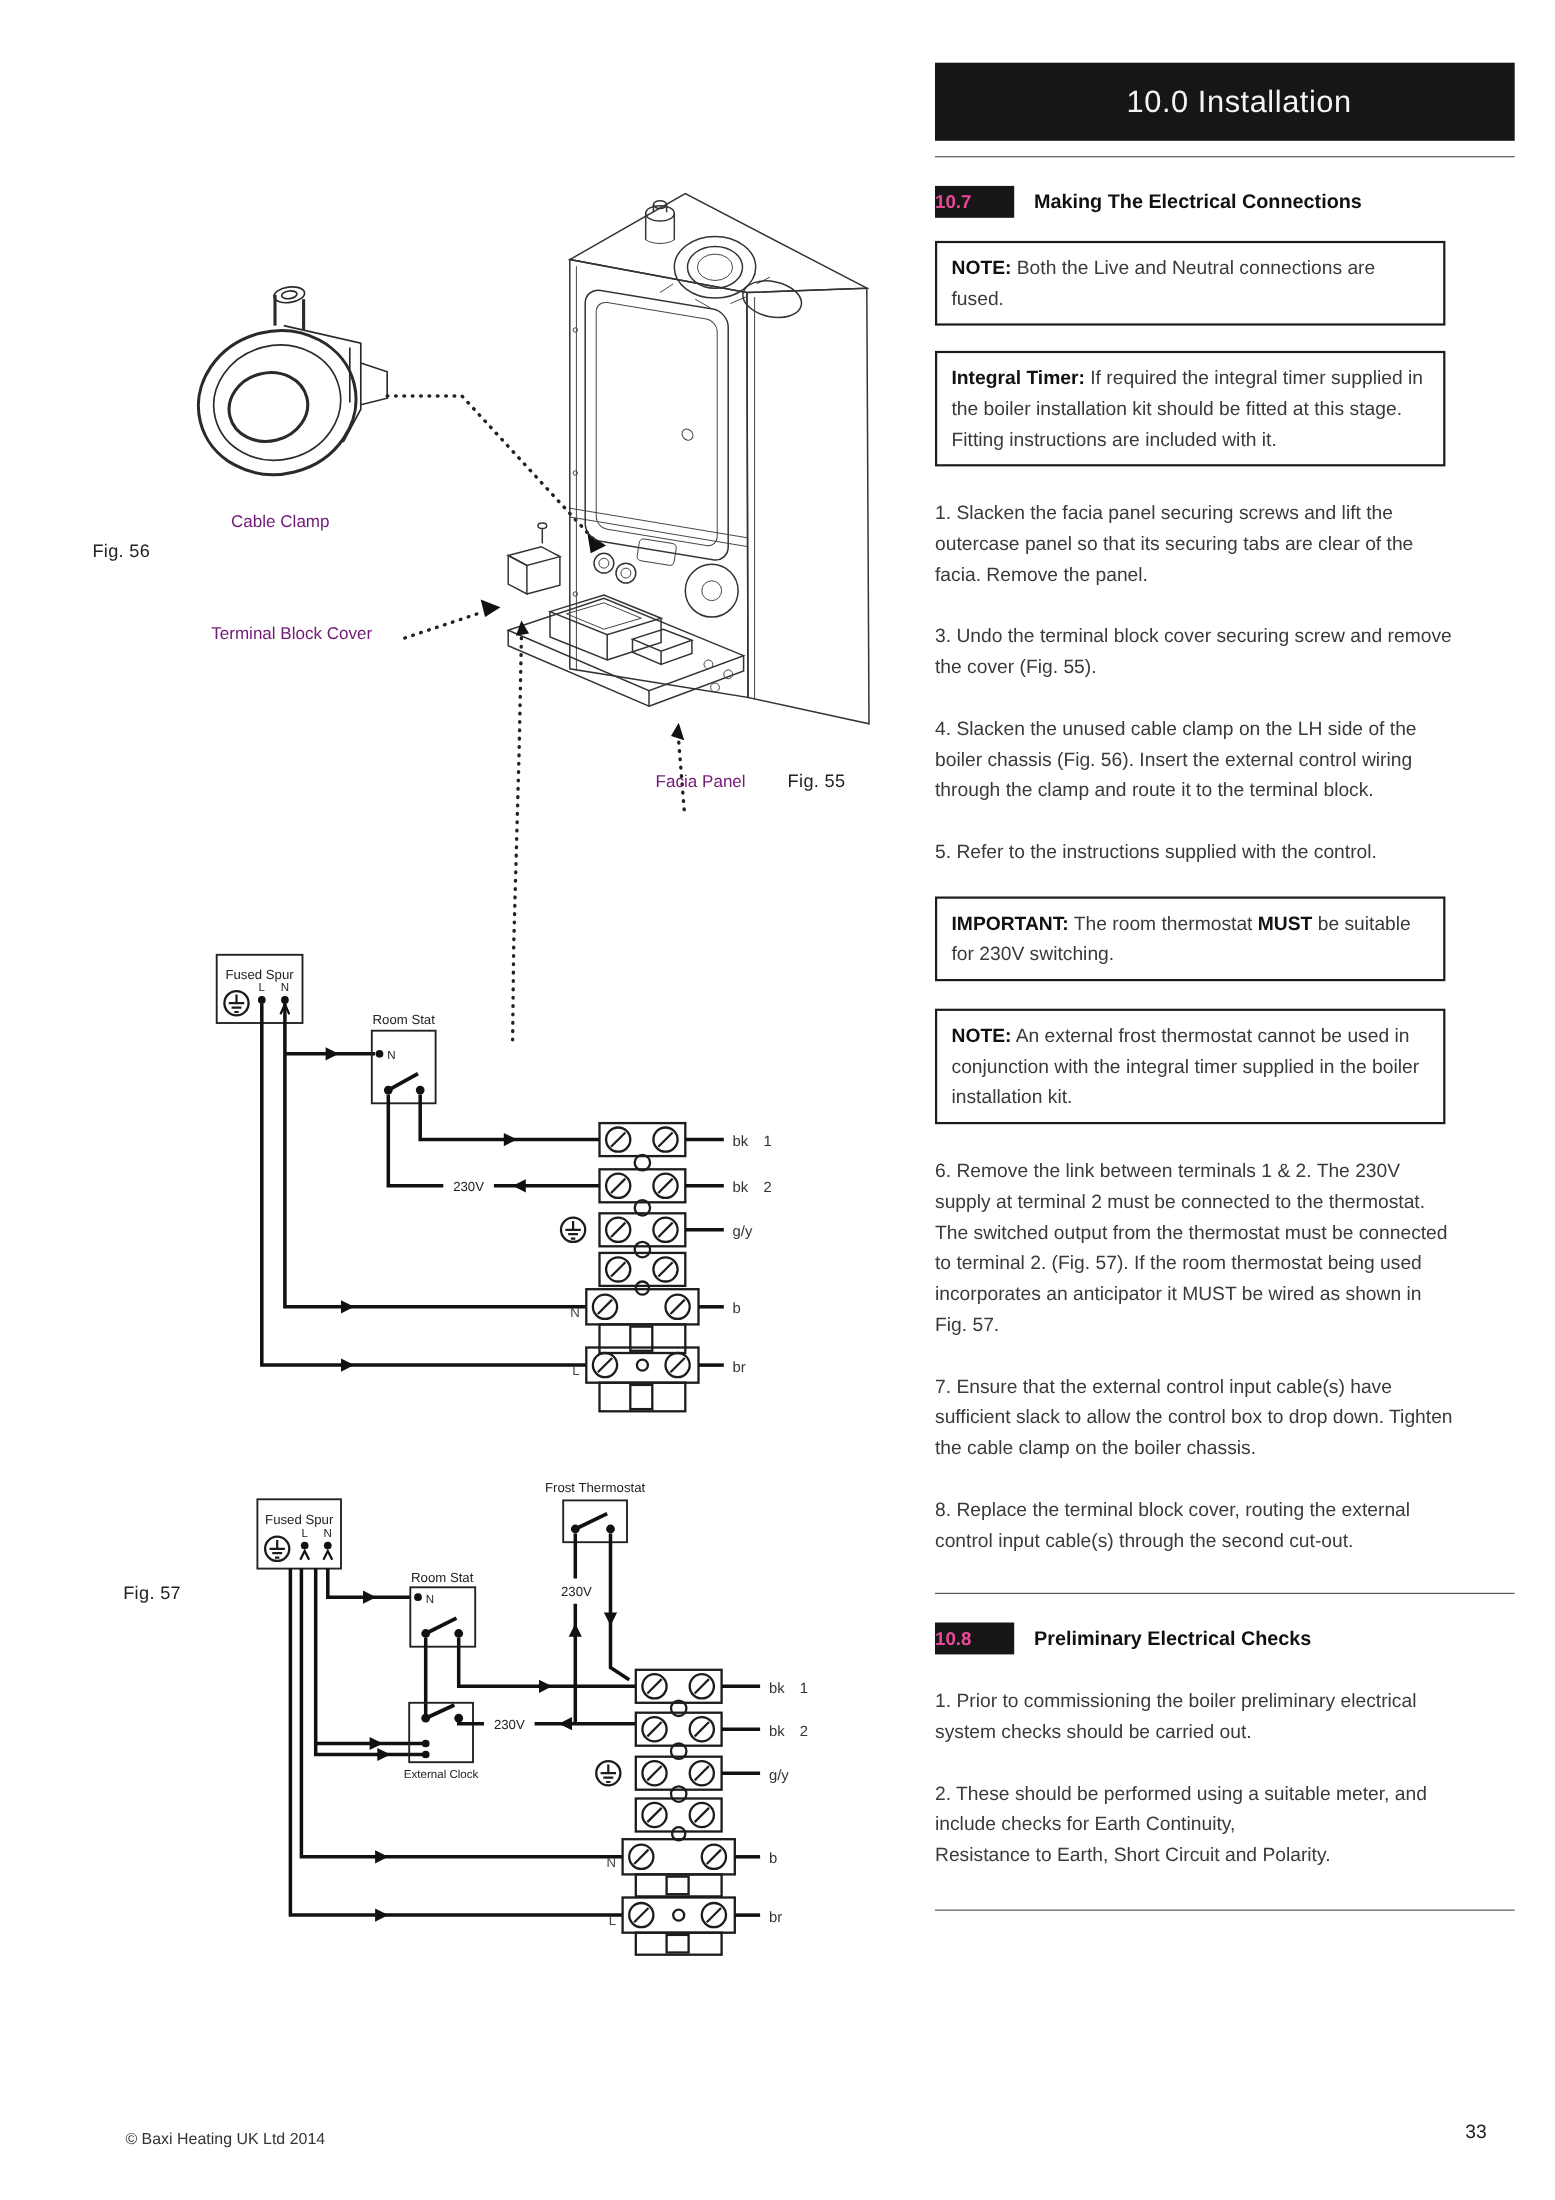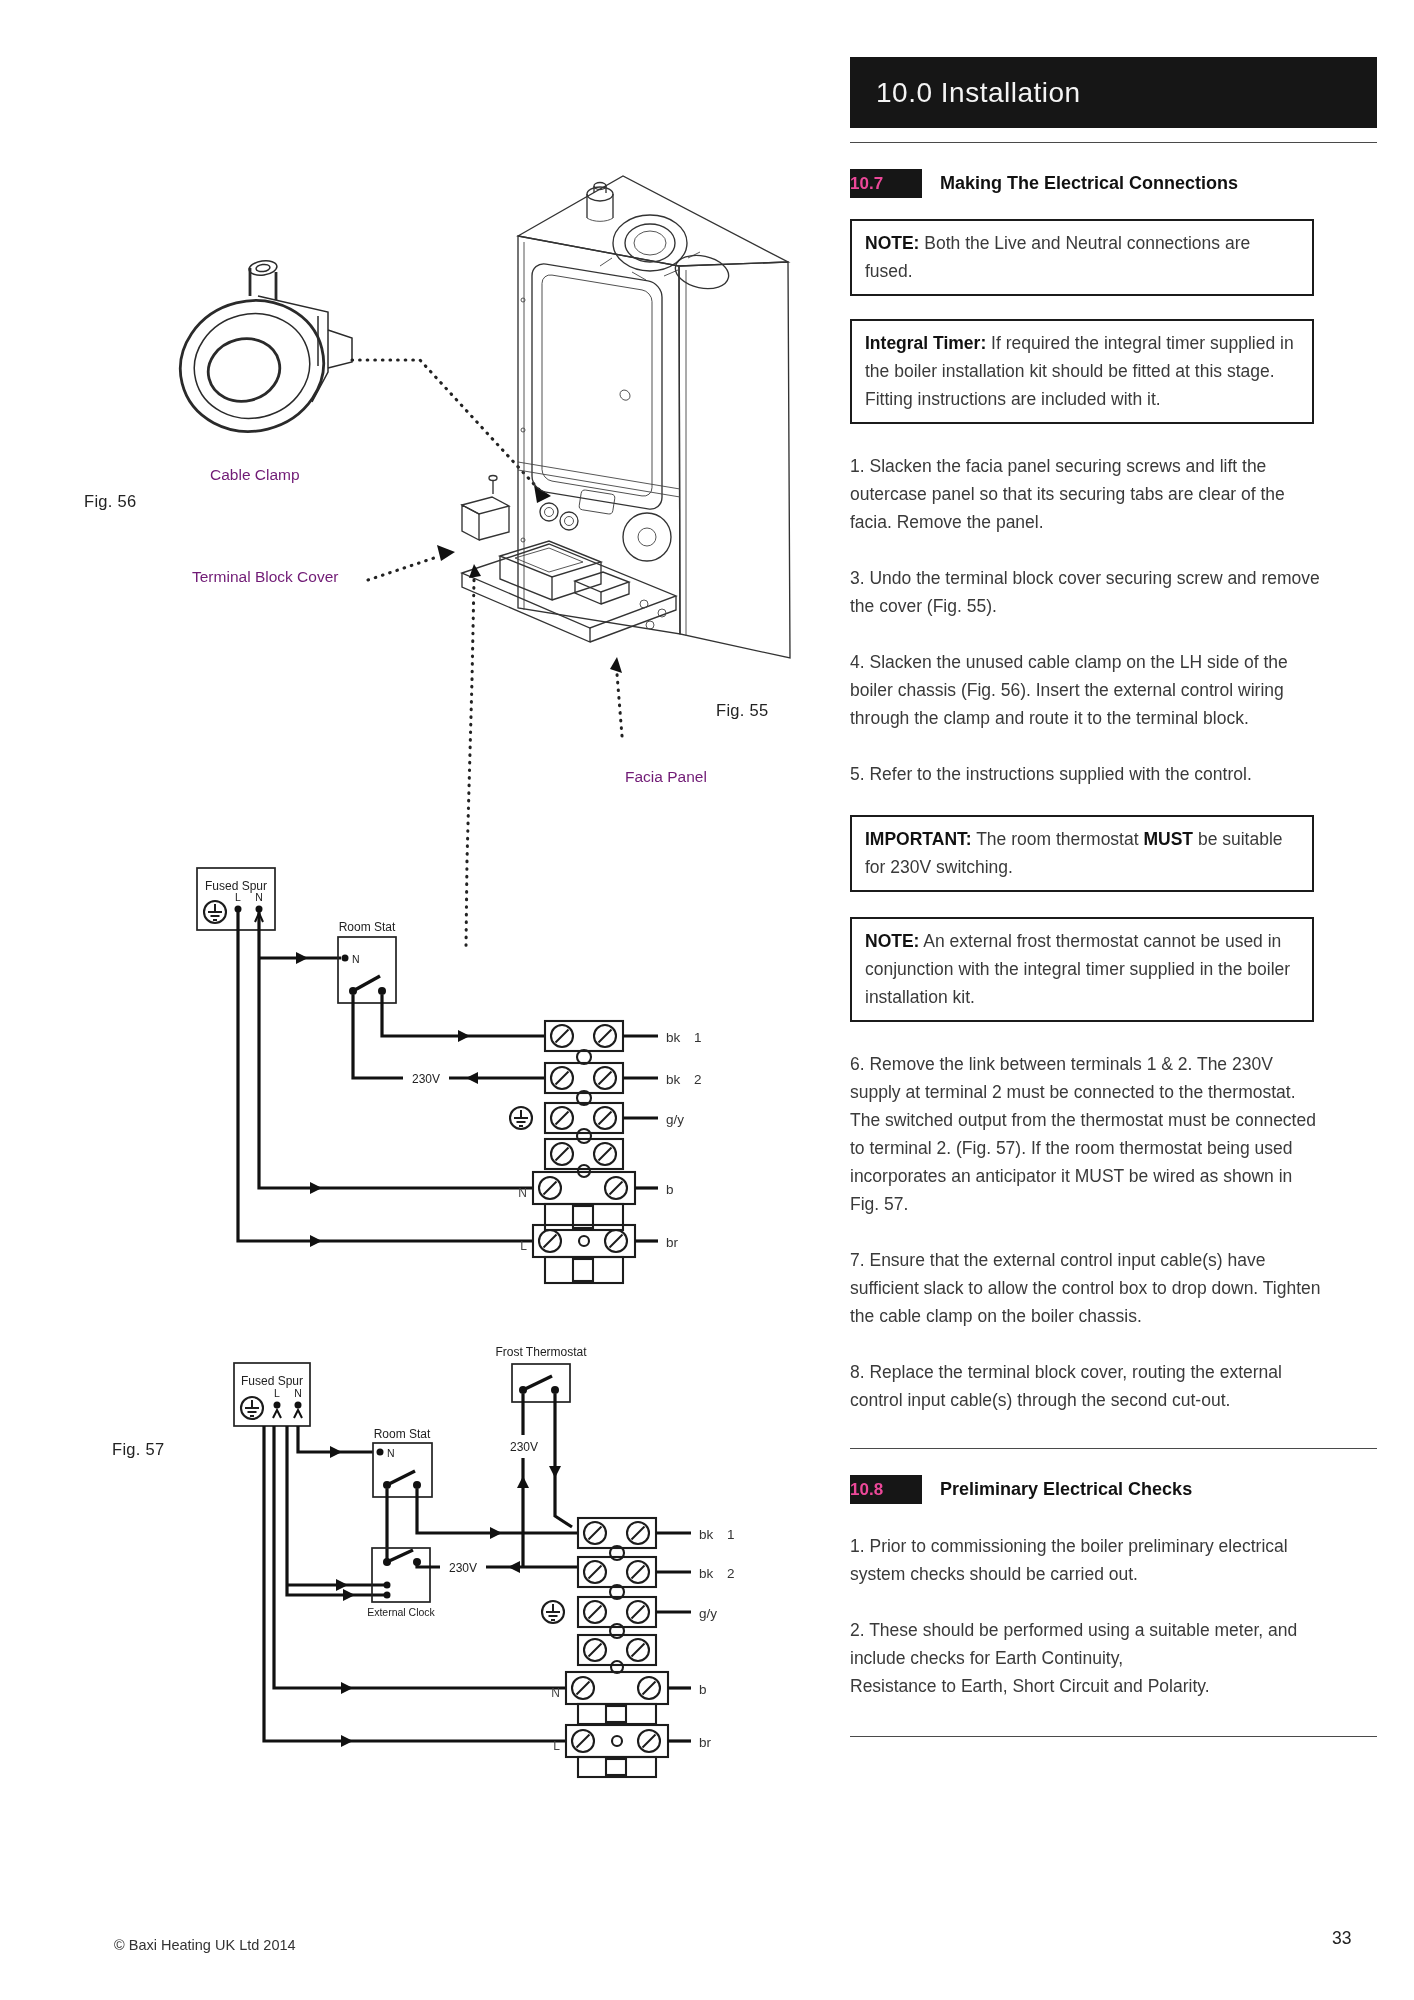--- a/index.html
+++ b/index.html
@@ -1,21 +1,21 @@
 <!DOCTYPE html>
 <html><head>
 <meta charset="utf-8">
 <style>
   html,body{margin:0;padding:0;background:#e8e8e8;}
   .page{position:relative;width:1414px;height:2000px;background:#ffffff;
         font-family:"Liberation Sans",sans-serif;color:#2e2e2e;overflow:hidden;margin:0 auto;}
   
   .rightcol{position:absolute;left:850px;top:57px;width:527px;}
   .titlebar{background:#161616;color:#f4f4f4;height:71px;display:flex;align-items:center;
-            padding-left:26px;font-size:28px;letter-spacing:.5px;}
+            padding-left:26px;font-size:28px;letter-spacing:.5px;justify-content:center;}
   .rule{border:0;border-top:1.6px solid #4a4a4a;height:0;margin:0;}
   .rule1{margin-top:14px;}
   .secrow{display:flex;align-items:center;margin-top:26px;}
   .secnum{background:#161616;color:#ec4899;width:72px;height:29px;line-height:29px;
           font-weight:bold;font-size:17px;flex:0 0 auto;}
   .sectitle{font-weight:bold;font-size:18px;color:#111;margin-left:18px;}
   .nbox{border:2.6px solid #1b1b1b;width:464px;box-sizing:border-box;
         padding:8px 13px 9px 13px;font-size:17.5px;line-height:1.6;margin-top:21px;color:#3a3a3a;}
   .nbox.integral{margin-top:23px;}
   .nbox.important{margin-top:27px;}
@@ -326,21 +326,21 @@
       <text x="699" y="1747" class="tl">br</text>
       <text x="560" y="1697" text-anchor="end" class="sidel">N</text>
       <text x="560" y="1750" text-anchor="end" class="sidel">L</text>
     </g>
   </svg>
 
   <div class="figlabel" style="left:210px;top:466px;">Cable Clamp</div>
   <div class="figcap" style="left:84px;top:492px;">Fig. 56</div>
   <div class="figlabel" style="left:192px;top:568px;">Terminal Block Cover</div>
   <div class="figcap" style="left:716px;top:701px;">Fig. 55</div>
-  <div class="figlabel" style="left:596px;top:768px;margin-left:29px;">Facia Panel</div>
+  <div class="figlabel" style="left:596px;top:702px;">Facia Panel</div>
   <div class="figcap" style="left:112px;top:1440px;">Fig. 57</div>
 
 
   <div class="rightcol">
     <div class="titlebar">
       <span>10.0 Installation</span>
     </div>
     <hr class="rule rule1">
 
     <div class="secrow">

